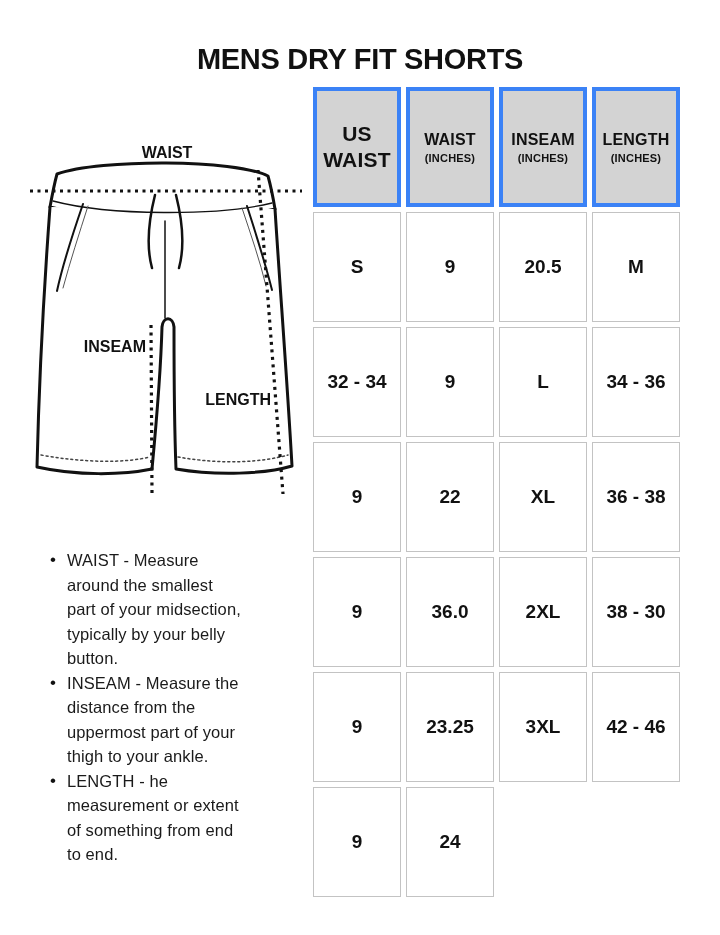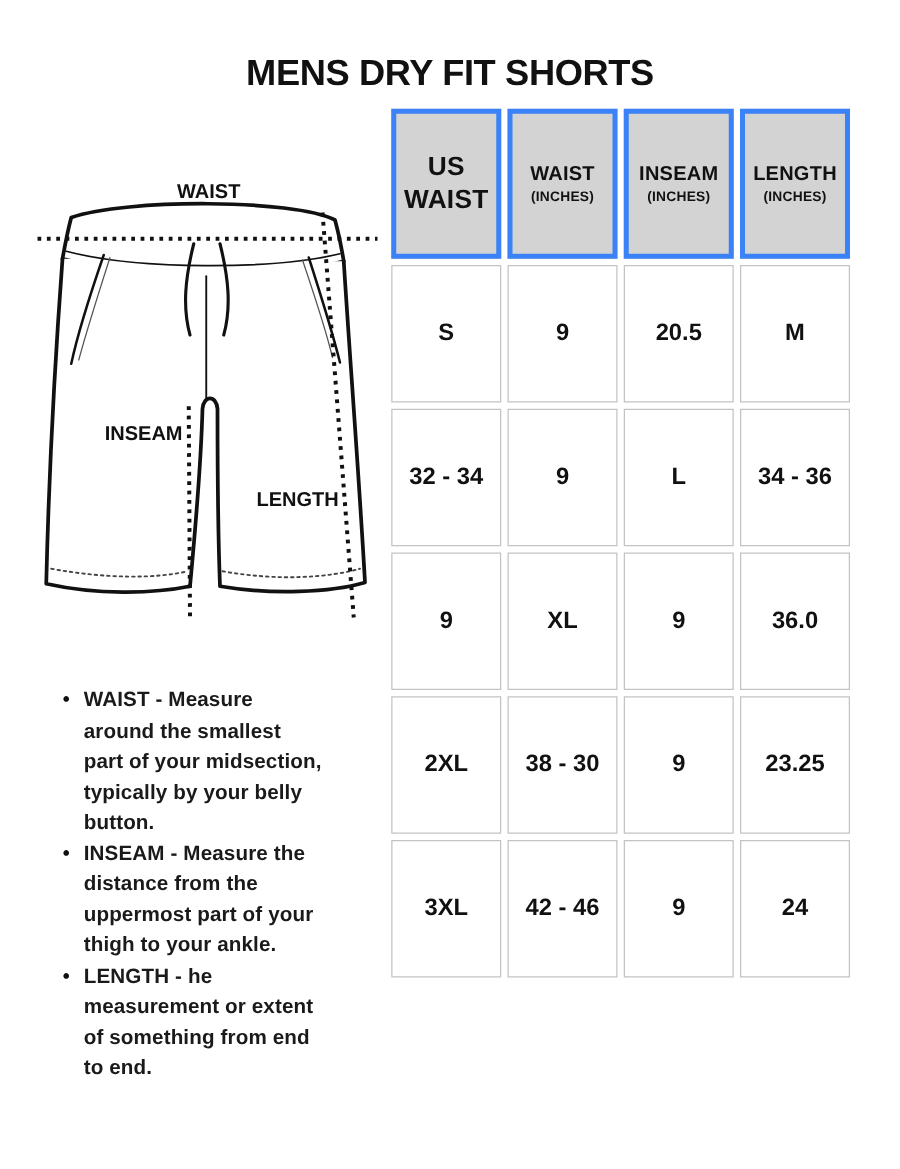--- a/index.html
+++ b/index.html
@@ -30,21 +30,21 @@
   .head .l1{font-weight:bold;font-size:16px;letter-spacing:0.2px;}
   .head .l2{font-weight:bold;font-size:11px;margin-top:3px;letter-spacing:0.2px;}
   .head.size-col .l1,.head.size-col .l2{font-size:21px;line-height:1.25;margin-top:0;}
   .cell.body{font-weight:bold;font-size:19px;}
   
   .notes{position:absolute;left:50px;top:548px;width:258px;}
   .note-item{display:flex;gap:11px;align-items:flex-start;}
   .note-dot{font-size:17px;line-height:24.5px;flex:0 0 auto;color:#111;}
   .note-text{
     white-space:pre-line;font-size:16.5px;line-height:24.5px;
-    font-weight:700;color:#1a1a1a;letter-spacing:0.1px;
+    font-weight:400;color:#1a1a1a;letter-spacing:0.1px;
   }
 </style>
 </head>
 <body>
 
 <div id="canvas">
 
   <h1 class="page-title">MENS DRY FIT SHORTS</h1>
 
   <svg class="diagram" viewBox="0 0 300 395" xmlns="http://www.w3.org/2000/svg">
@@ -104,22 +104,24 @@
     <div class="cell body">9</div>
     <div class="cell body">20.5</div>
 
     <div class="cell body">M</div>
     <div class="cell body">32 - 34</div>
     <div class="cell body">9</div>
 
     <div class="cell body">L</div>
     <div class="cell body">34 - 36</div>
     <div class="cell body">9</div>
+    <div class="cell body">22</div>
 
     <div class="cell body">XL</div>
+    <div class="cell body">36 - 38</div>
     <div class="cell body">9</div>
     <div class="cell body">36.0</div>
 
     <div class="cell body">2XL</div>
     <div class="cell body">38 - 30</div>
     <div class="cell body">9</div>
     <div class="cell body">23.25</div>
 
     <div class="cell body">3XL</div>
     <div class="cell body">42 - 46</div>

